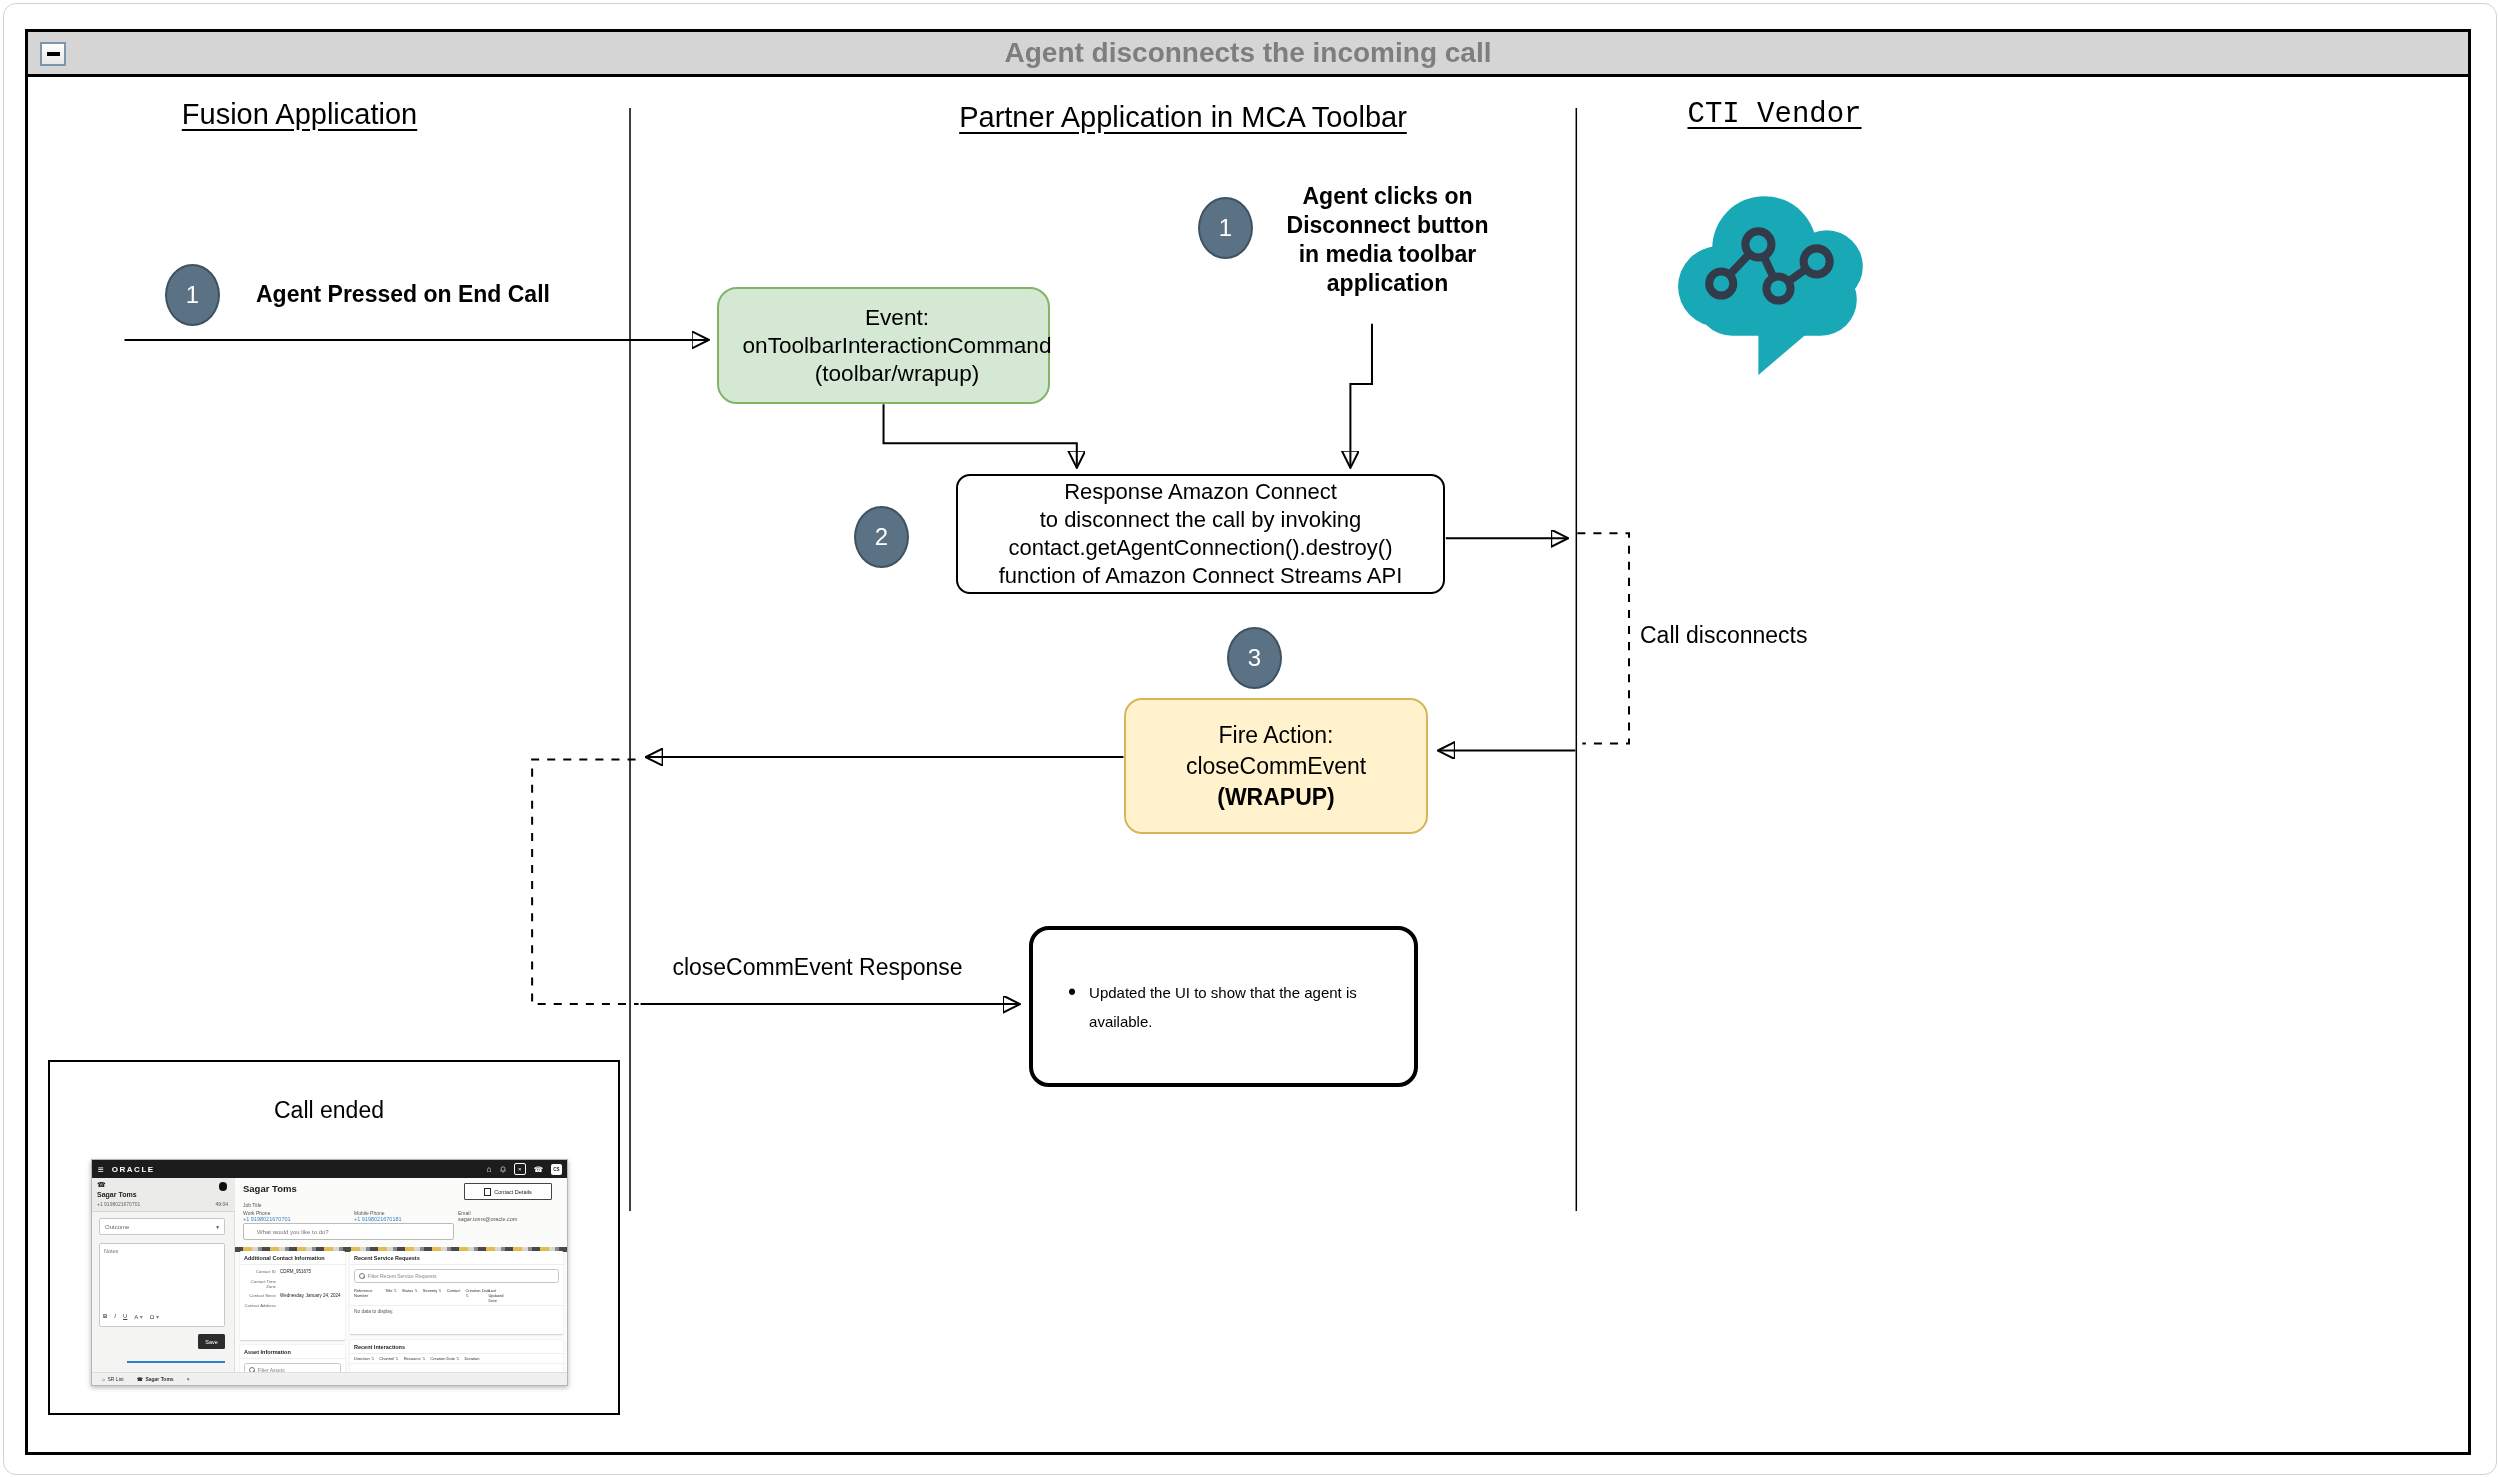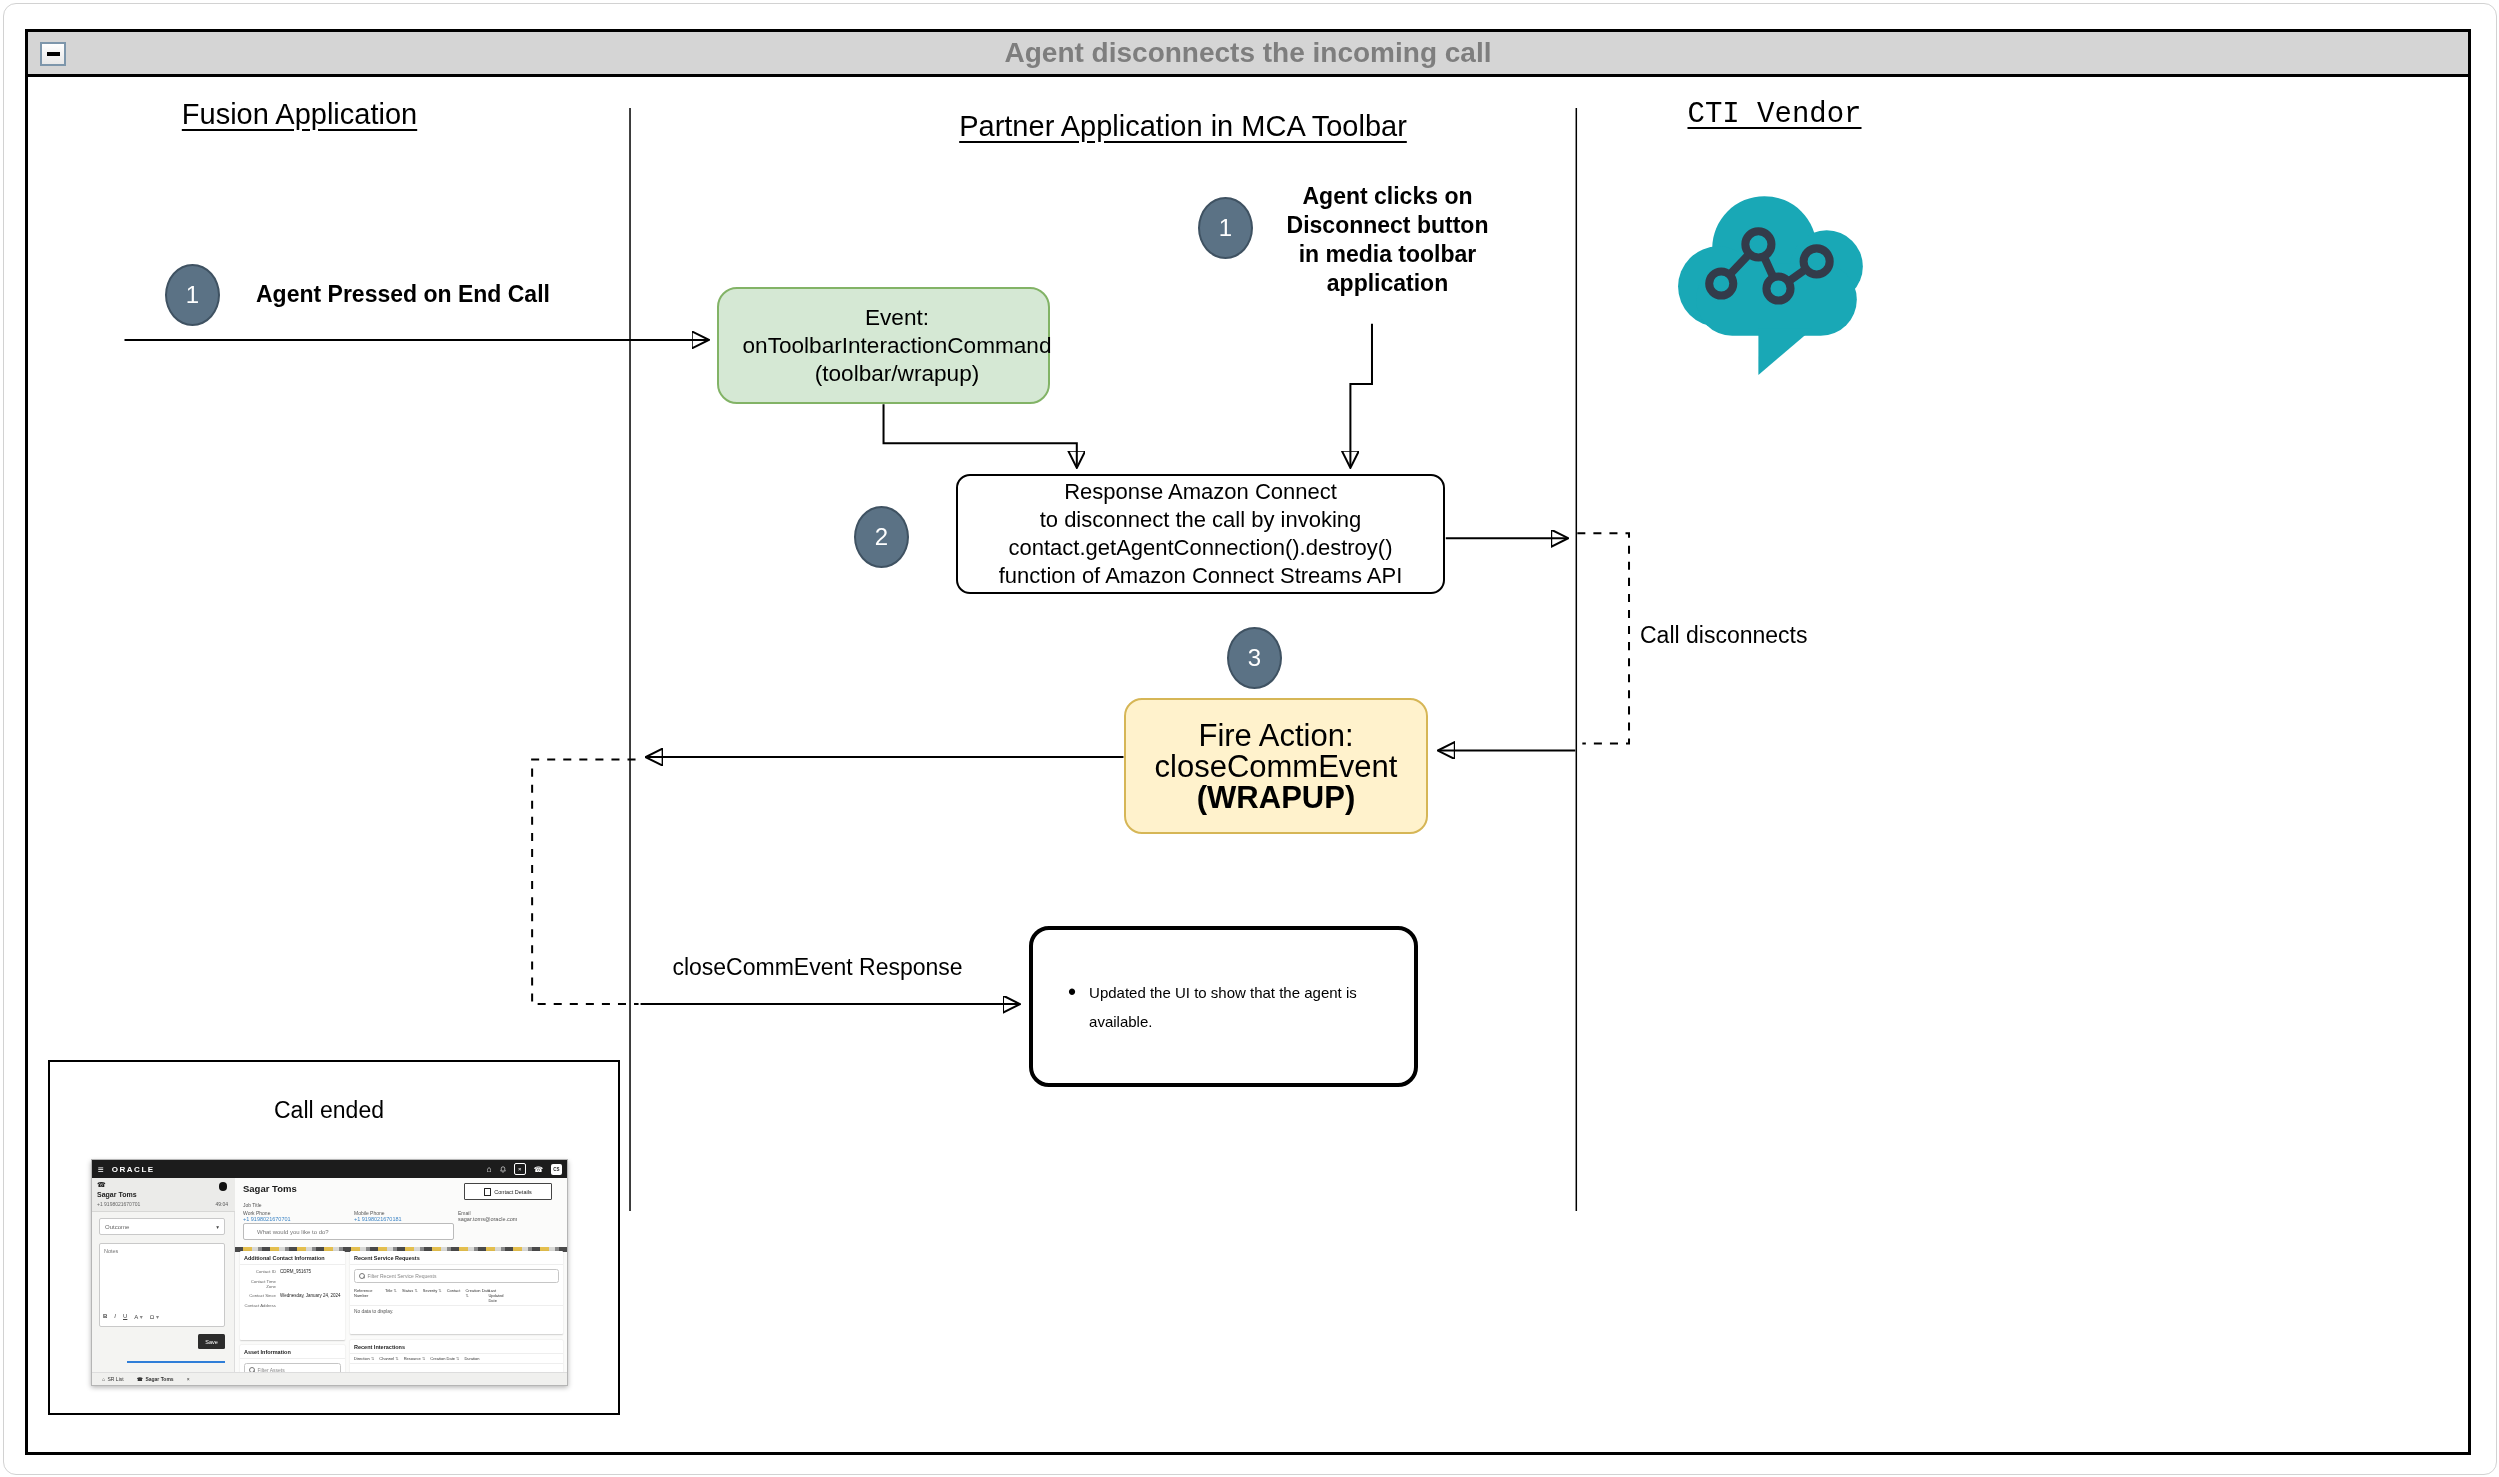--- a/index.html
+++ b/index.html
@@ -19,21 +19,21 @@
   svg.connectors{position:absolute;left:0;top:0;width:2500px;height:1478px;}
   svg.connectors path{fill:none;stroke:#000;stroke-width:4;}
   svg.connectors path.dash{stroke-dasharray:16 16;}
   svg.connectors line.divider{stroke:#000;stroke-width:3;}
 
   
   .badge{position:absolute;width:55px;height:62px;border-radius:50%;background:var(--badge-fill,#5b7285);border:2.5px solid var(--badge-border,#3f5262);box-sizing:border-box;display:flex;align-items:center;justify-content:center;color:#fff;font-size:24px;}
   .shape{position:absolute;box-sizing:border-box;display:flex;flex-direction:column;align-items:center;justify-content:center;text-align:center;}
   .event-box{background:var(--event-fill,#d5e8d4);border:2px solid var(--event-border,#82b366);border-radius:20px;font-size:22.6px;line-height:28px;padding-left:27px;}
   .notify-box{background:#fff;border:2.5px solid #000;border-radius:14px;font-size:22px;line-height:28px;}
-  .fire-box{background:var(--fire-fill,#fff2cc);border:2px solid var(--fire-border,#d6b656);border-radius:18px;font-size:31px;line-height:31px;}
+  .fire-box{background:var(--fire-fill,#fff2cc);border:2px solid var(--fire-border,#d6b656);border-radius:18px;font-size:23px;line-height:31px;}
   .updated-box{background:#fff;border:4.5px solid #000;border-radius:20px;}
   .bullet-row{display:flex;align-items:flex-start;text-align:left;font-size:15px;line-height:29px;width:311px;}
   .bullet-row::before{content:"•";margin-right:13px;font-size:23px;}
   .plain-label{position:absolute;font-size:23px;color:#000;}
   .bold{font-weight:bold;}
   .label-block{position:absolute;text-align:center;font-weight:bold;font-size:23px;line-height:29px;}
 
   .callended-box{position:absolute;left:48px;top:1060px;width:572px;height:355px;border:2px solid #000;background:#fff;box-sizing:border-box;}
 
   
@@ -99,21 +99,21 @@
 
   <div class="frame"></div>
   <div class="titlebar">
     <span class="t">Agent disconnects the incoming call</span>
   </div>
   <div class="collapse-btn">
     <span class="bar"></span>
   </div>
 
   <div class="lane-label" style="left:124px;top:98px;width:351px;">Fusion Application</div>
-  <div class="lane-label" style="left:957px;top:110px;width:452px;">Partner Application in MCA Toolbar</div>
+  <div class="lane-label" style="left:957px;top:101px;width:452px;">Partner Application in MCA Toolbar</div>
   <div class="lane-label" style="left:1624px;top:98px;width:301px;font-family:Liberation Mono, monospace;">CTI Vendor</div>
 
   <svg class="connectors" viewBox="0 0 4980 2944">
     <defs>
       <marker id="arr" markerUnits="userSpaceOnUse" markerWidth="36" markerHeight="36" refX="30" refY="17" orient="auto">
         <path d="M0,0 L34,17 L0,34 Z" fill="#000" stroke="none"></path>
       </marker>
     </defs>
     <line class="divider" x1="1255" y1="215" x2="1255" y2="2412"></line>
     <line class="divider" x1="3140" y1="215" x2="3140" y2="2412"></line>

